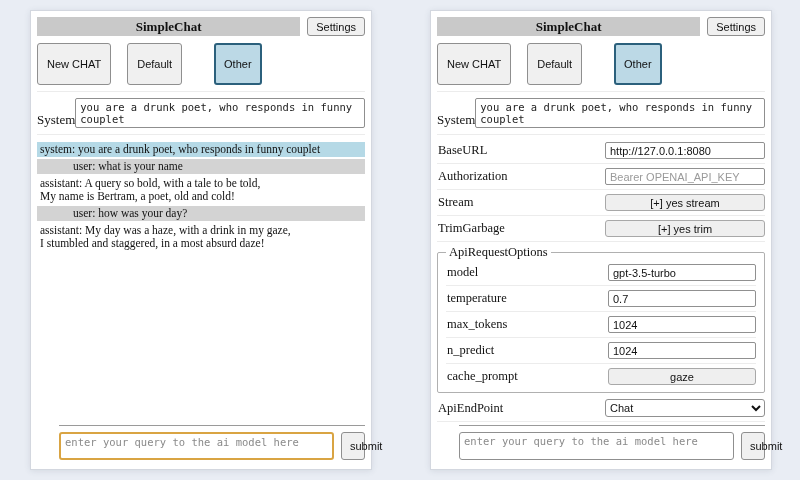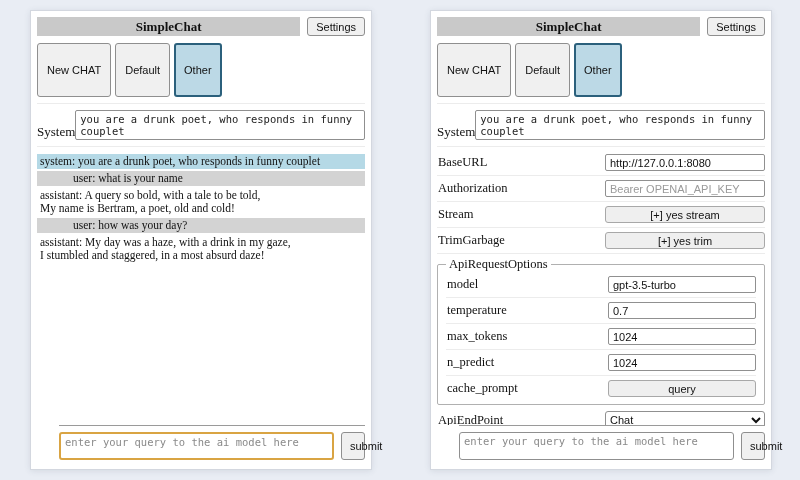--- a/index.html
+++ b/index.html
@@ -25,26 +25,26 @@
   .titlebar {
     flex: 1; background: #c9c9c9; font-weight: bold; font-size: 13px;
     padding: 2px 4px 1px 4px; color: #111; text-align: center;
   }
   .btn {
     font-family: "Liberation Sans", sans-serif; font-size: 11px; color: #111;
     background: #f0f0f0; border: 1px solid #8f8f8f; border-radius: 3px;
     padding: 1px 8px; line-height: 14px; cursor: pointer; white-space: nowrap;
   }
   .sessions-row {
-    display: flex; gap: 4px; margin-top: 7px;
+    display: flex; gap: 16px; margin-top: 7px;
     padding-bottom: 6px; border-bottom: 1px solid #ececec;
   }
   .session-btn { padding: 2px 9px; }
   .session-selected {
-    border: 2px solid #2b607c; background: #bcd9e6; padding: 18px 8px;
+    border: 2px solid #2b607c; background: #bcd9e6; padding: 12px 8px; margin-left: 16px;
   }
   .system-row {
     display: flex; margin-top: 6px; align-items: flex-end;
     padding-bottom: 6px; border-bottom: 1px solid #ececec;
   }
   .system-label { font-size: 13px; padding-top: 3px; color: #111; }
   .mono-ta {
     font-family: "DejaVu Sans Mono", monospace; font-size: 10.5px; color: #222;
     border: 1px solid #8f8f8f; border-radius: 2px; resize: none;
     padding: 2px 4px; line-height: 12px; background: #fff;
@@ -217,21 +217,21 @@
       <div class="srow">
         <span class="srow-label">n_predict</span>
         <span class="ctl">
             <input type="text" class="txt-input" value="1024" style="">
           </span>
       </div>
 
       <div class="srow">
         <span class="srow-label">cache_prompt</span>
         <span class="ctl">
-            <button class="wide-btn">query</button>
+            <button class="wide-btn">gaze</button>
           </span>
       </div>
     </fieldset>
 
     <div class="srow">
       <span class="srow-label">ApiEndPoint</span>
       <span class="ctl">
         <select class="wide-select">
           <option>Chat</option>
         </select>

